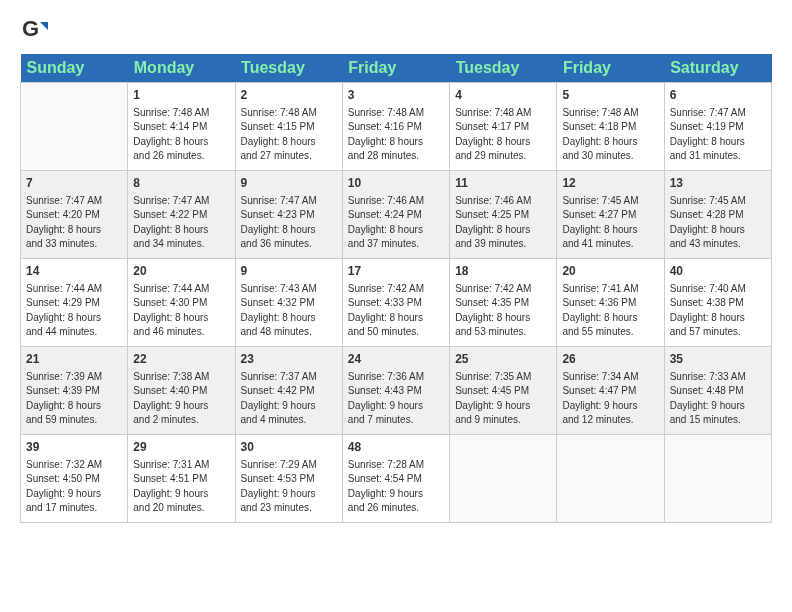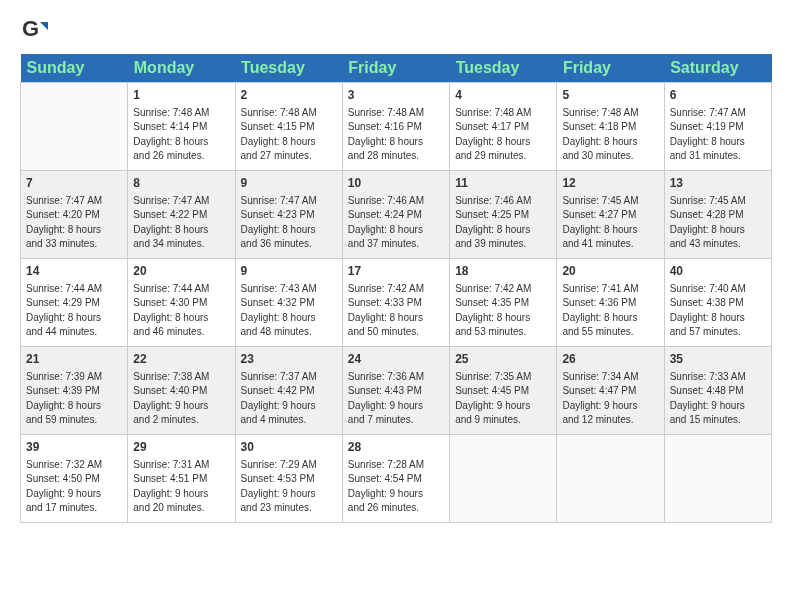--- a/index.html
+++ b/index.html
@@ -259,21 +259,21 @@
           </td>
           <td>
             <span class="day-number">29</span>
             <div class="day-info">Sunrise: 7:31 AM<br>Sunset: 4:51 PM<br>Daylight: 9 hours<br>and 20 minutes.</div>
           </td>
           <td>
             <span class="day-number">30</span>
             <div class="day-info">Sunrise: 7:29 AM<br>Sunset: 4:53 PM<br>Daylight: 9 hours<br>and 23 minutes.</div>
           </td>
           <td>
-            <span class="day-number">28</span>
+            <span class="day-number">48</span>
             <div class="day-info">Sunrise: 7:28 AM<br>Sunset: 4:54 PM<br>Daylight: 9 hours<br>and 26 minutes.</div>
           </td>
           <td class="empty"></td>
           <td class="empty"></td>
           <td class="empty"></td>
         </tr>
       </tbody>
   </table>
 </div>
 

